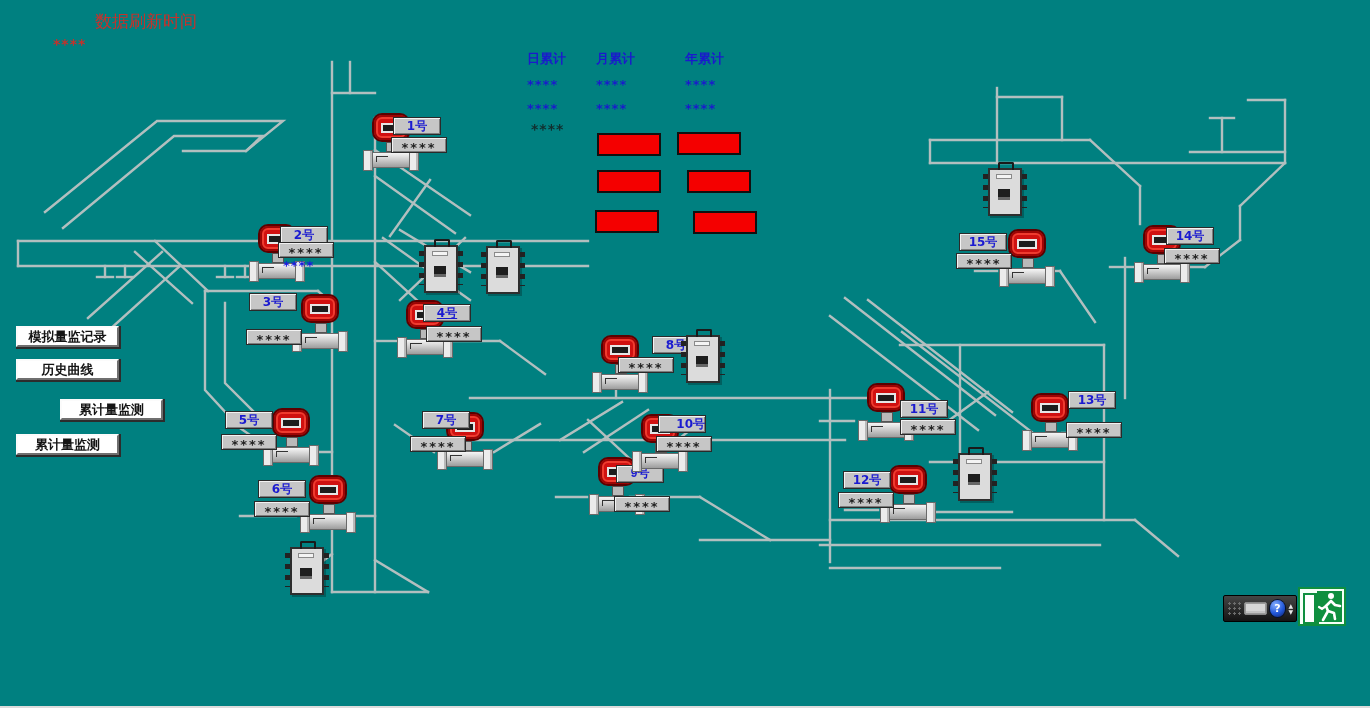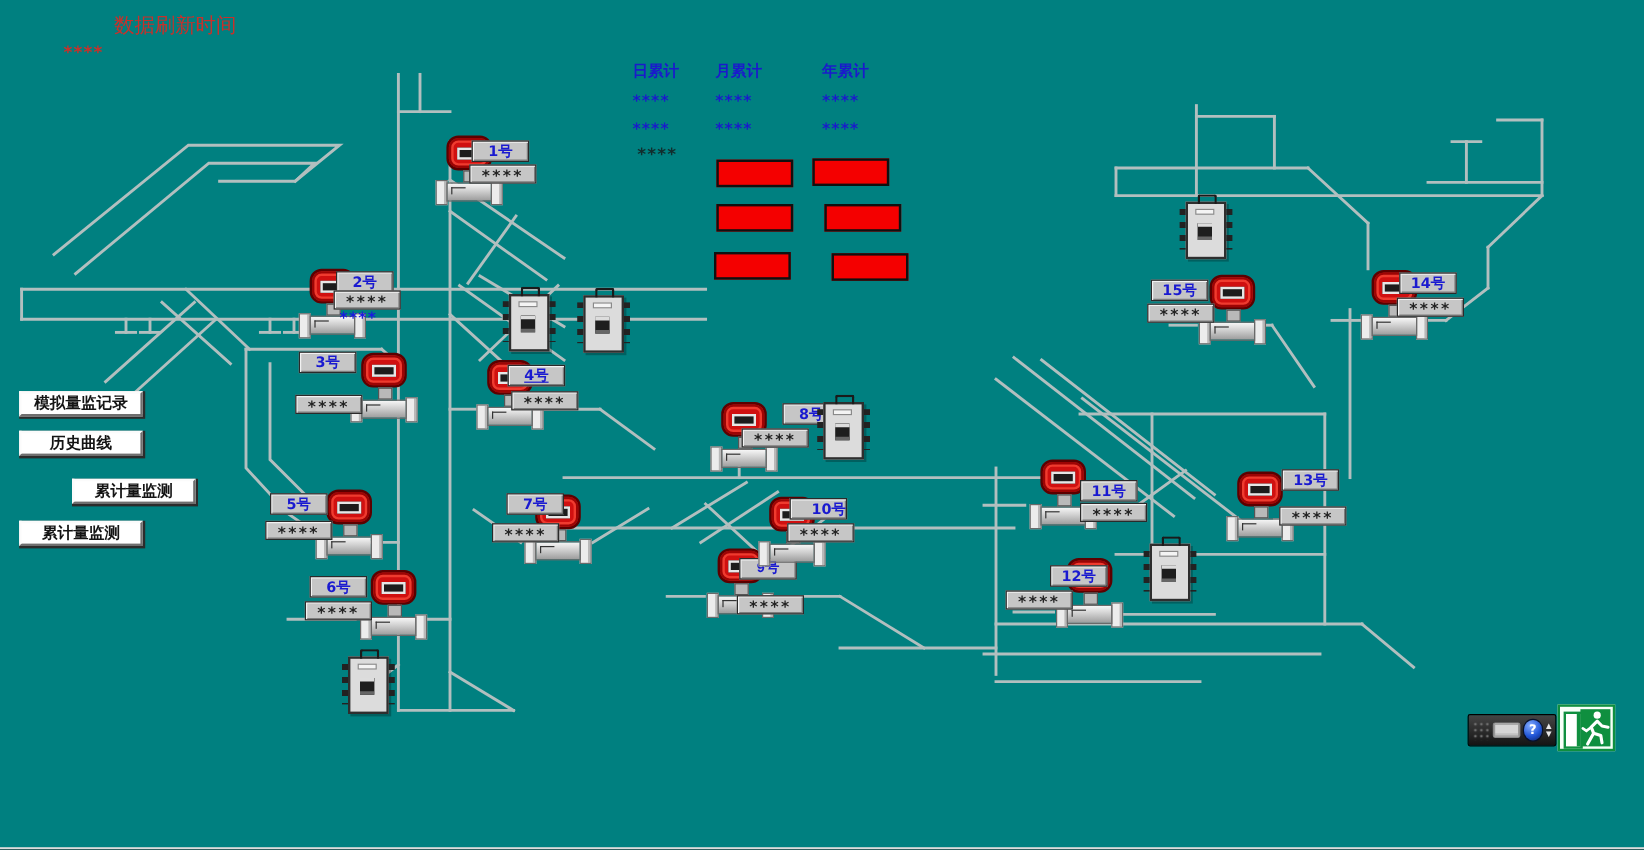--- a/index.html
+++ b/index.html
@@ -377,21 +377,21 @@
         <div class="fm-screen"></div>
       </div>
       <div class="fm-neck"></div>
       <div class="fm-pipe">
         <div class="flg l"></div>
         <div class="flg r"></div>
         <div class="fm-tube"></div>
         <div class="fm-mark"></div>
       </div>
     </div>
-    <div class="tag name" style="left: 843px; top: 471px; margin-left: 32px;">12号</div>
+    <div class="tag name" style="left: 843px; top: 471px;">12号</div>
     <div class="tag val" style="left: 838px; top: 492px;">****</div>
     <div class="fm" style="left: 1022px; top: 393px;">
       <div class="fm-head">
         <div class="fm-screen"></div>
       </div>
       <div class="fm-neck"></div>
       <div class="fm-pipe">
         <div class="flg l"></div>
         <div class="flg r"></div>
         <div class="fm-tube"></div>

